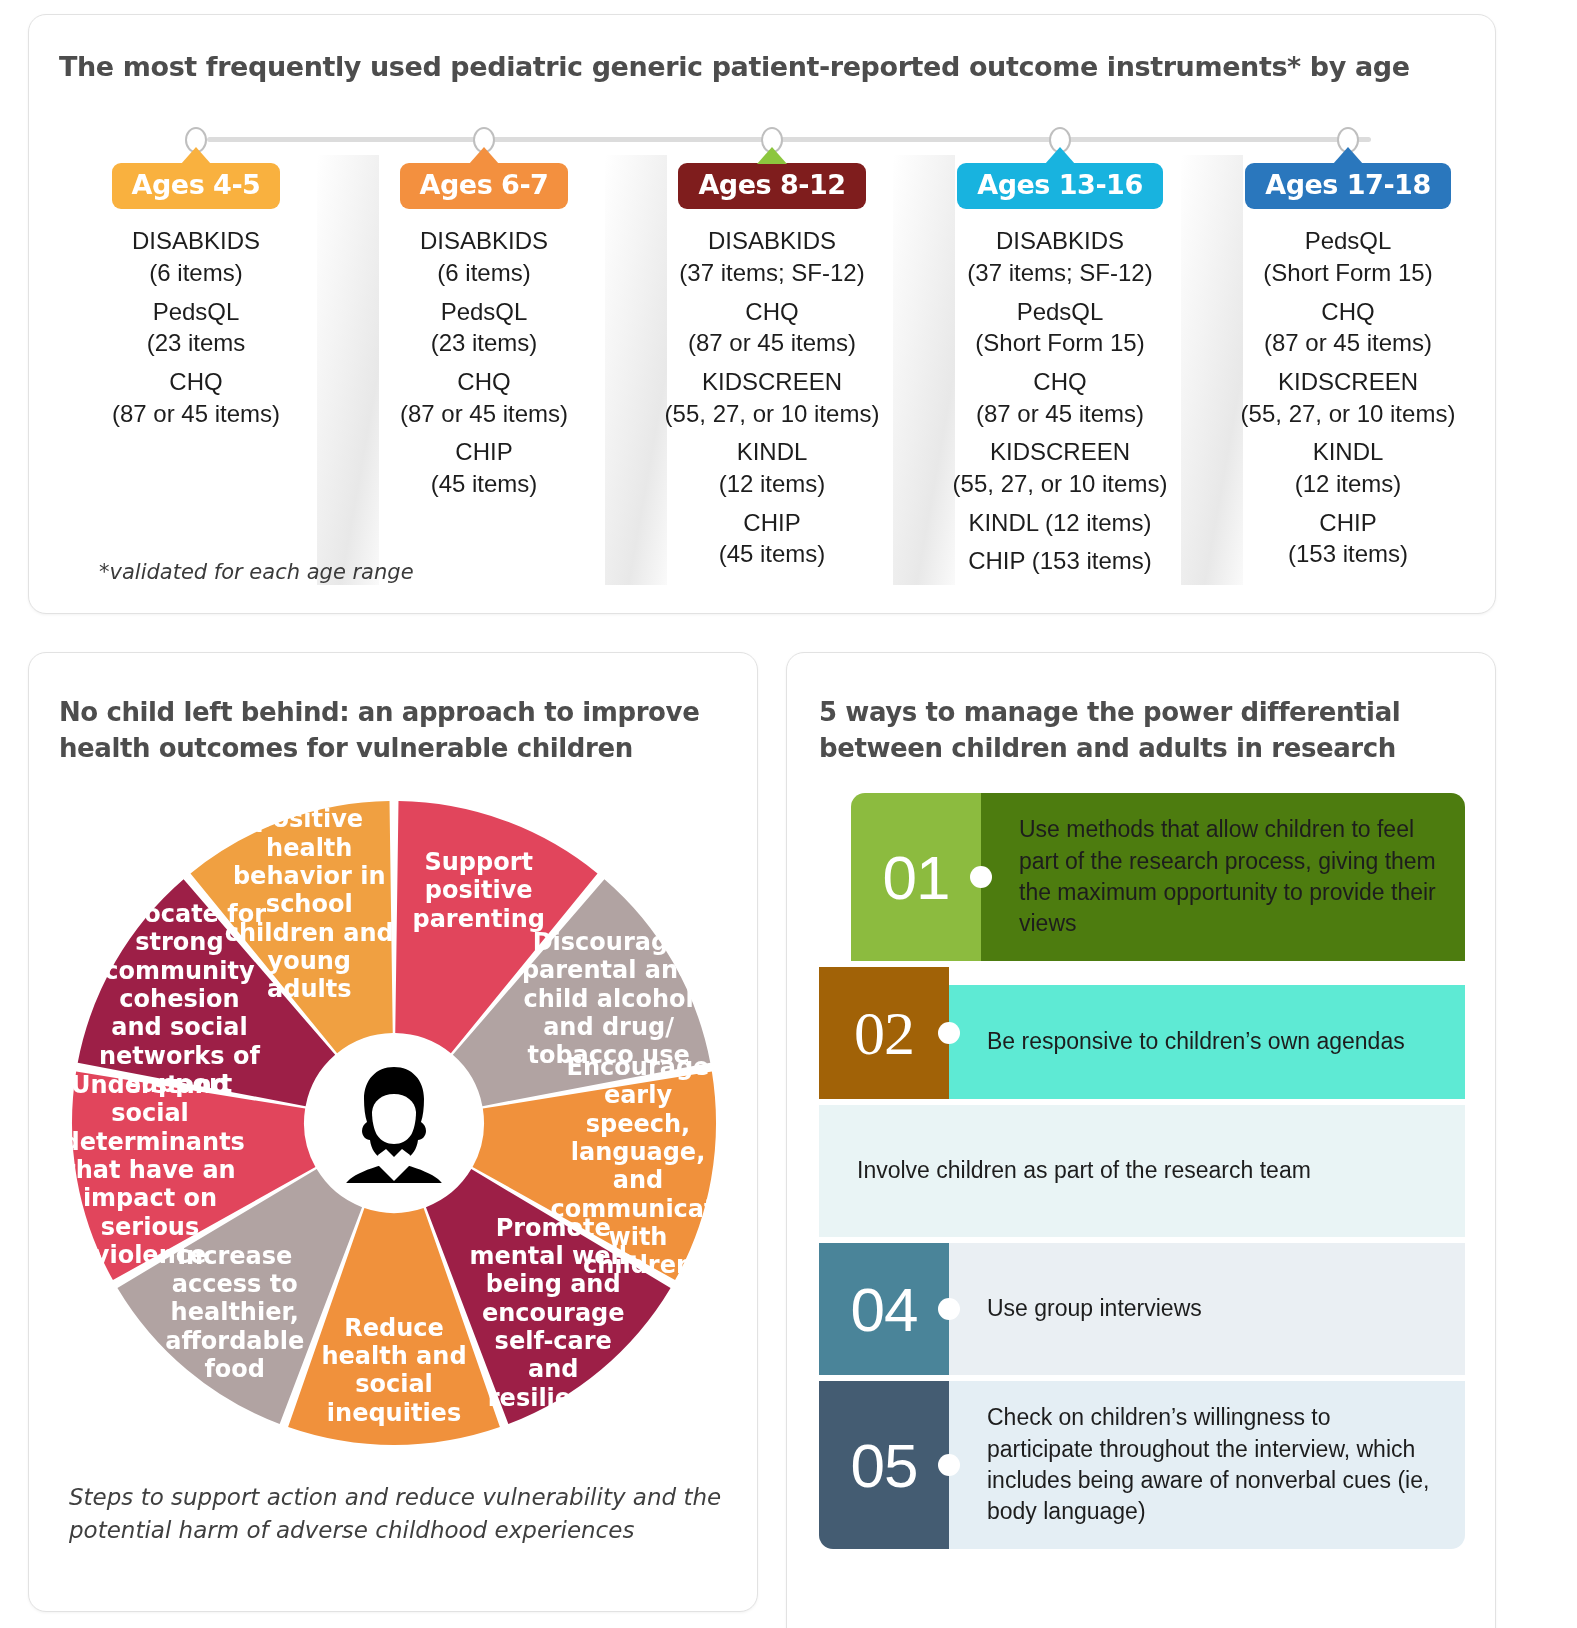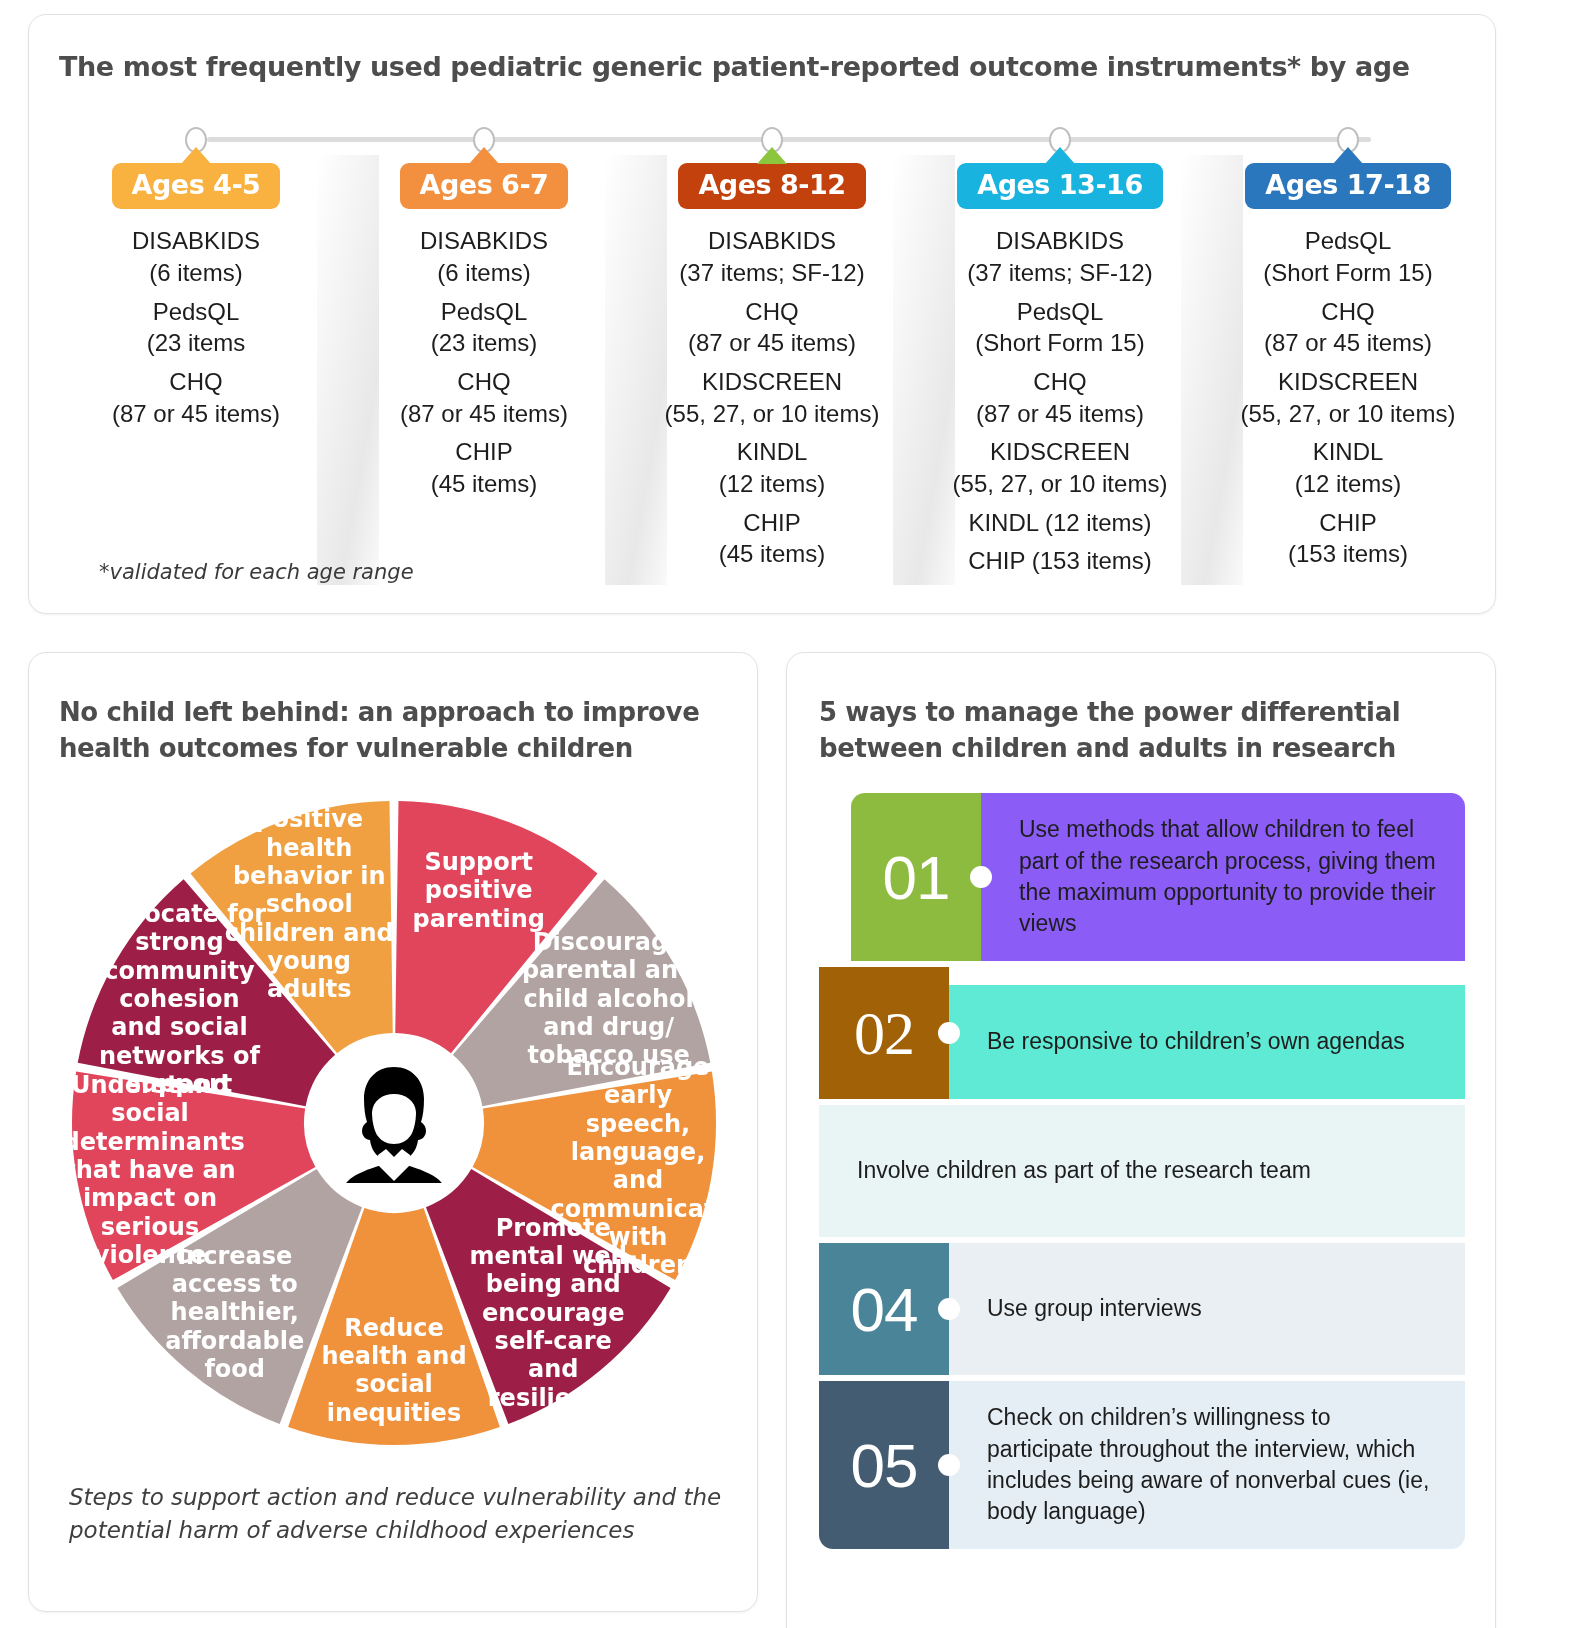--- a/index.html
+++ b/index.html
@@ -220,21 +220,21 @@
           </div>
           <div class="instr">
             <div>CHQ</div>
             <div>(87 or 45 items)</div>
           </div>
           <div class="instr">
             <div>CHIP</div>
             <div>(45 items)</div>
           </div>
         </div></div>
-      <div class="age-col" style="left: 598px;"><div class="age-badge" style="background: #c2410c; color: rgb(140, 198, 62);"><span style="color: rgb(255, 255, 255);">Ages 8-12</span></div><div class="instr-list">
+      <div class="age-col" style="left: 598px;"><div class="age-badge" style="background: #7f1d1d; color: rgb(140, 198, 62);"><span style="color: rgb(255, 255, 255);">Ages 8-12</span></div><div class="instr-list">
           <div class="instr">
             <div>DISABKIDS</div>
             <div>(37 items; SF-12)</div>
           </div>
           <div class="instr">
             <div>CHQ</div>
             <div>(87 or 45 items)</div>
           </div>
           <div class="instr">
             <div>KIDSCREEN</div>
@@ -338,21 +338,21 @@
 </div>
 
 <div class="card" id="panel-ways">
   <div class="panel-title" id="ways-title">5 ways to manage the power differential between children and adults in research</div>
   <div id="ways-list">
       <div class="way-row" style="height: 168px; padding-left: 32px;">
         <div class="way-num" style="background: rgb(140, 187, 63);">
           <span>01</span>
           <span class="way-dot"></span>
         </div>
-        <div class="way-txt" style="background: #8b5cf6;">Use methods that allow children to feel part of the research process, giving them the maximum opportunity to provide their views</div>
+        <div class="way-txt" style="background: #4d7c0f;">Use methods that allow children to feel part of the research process, giving them the maximum opportunity to provide their views</div>
       </div>
       <div class="way-row" style="height: 132px;">
         <div class="way-num" style="background: #a16207; font-family: Liberation Serif, serif;">
           <span>02</span>
           <span class="way-dot"></span>
         </div>
         <div class="way-txt" style="background: #5eead4; margin-top: 18px;">Be responsive to children’s own agendas</div>
       </div>
       <div class="way-row" style="height: 132px;">
         <div class="way-txt" style="background: rgb(233, 244, 245);">Involve children as part of the research team</div>

